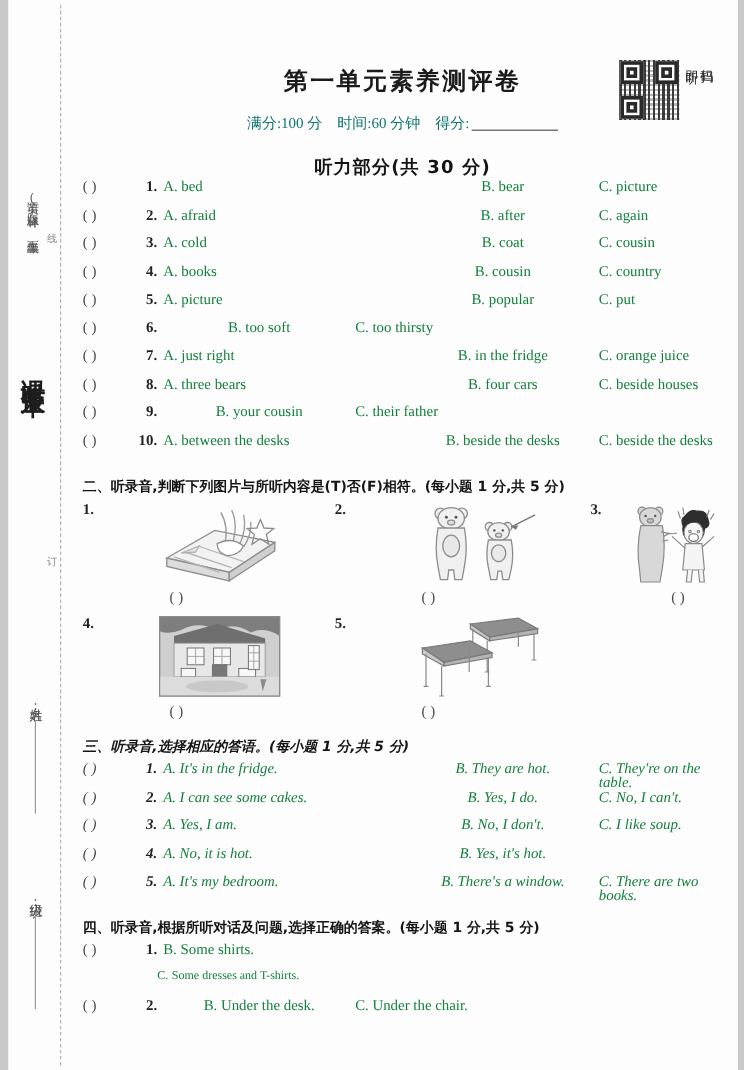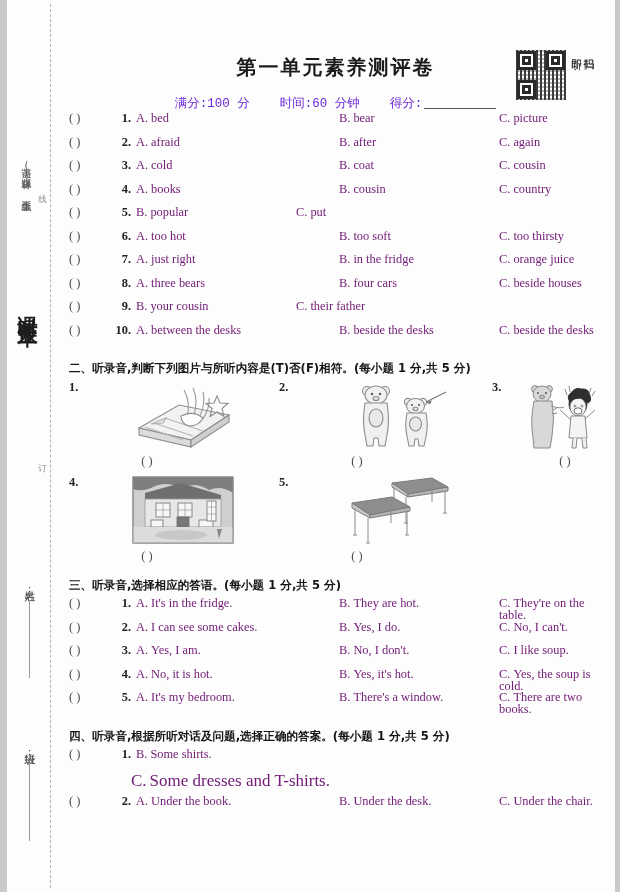--- a/index.html
+++ b/index.html
@@ -168,23 +168,23 @@
     font-family: "DejaVu Serif", "Liberation Serif", serif;
     font-weight: bold;
     font-size: 20px;
     letter-spacing: 2px;
     color: #1b1b1b;
     padding-top: 42px;
   }
   .scoreline {
     text-align: center;
     font-size: 12.5px;
-    color: #6d28d9;
+    color: #0f766e;
     margin-top: 14px;
-    font-family: Liberation Mono, monospace;
+    font-family: Liberation Serif, serif;
   }
   .scoreline .blank {
     display: inline-block;
     width: 72px;
     border-bottom: 1px solid #555;
     vertical-align: -2px;
     margin-left: 2px;
   }
   .part-title {
     text-align: center;
@@ -220,30 +220,30 @@
     color: #4a4a4a;
   }
   .qnum {
     width: 26px;
     flex: 0 0 26px;
     font-weight: bold;
     text-align: right;
     padding-right: 5px;
     color: #222;
   }
-  .opt { color: #701a75; }
+  .opt { color: #15803d; }
   .opt .ltr { margin-right: 3px; }
   .col-a { flex: 0 0 203px; }
-  .col-b { flex: 0 0 160px; }
+  .col-b { flex: 0 0 160px; text-align: center; }
   .col-c { flex: 1 1 auto; }
   .col-a-wide { flex: 0 0 290px; }
 
   .subrow {
     display: flex;
-    font-size: 17px;
+    font-size: 10px;
     color: #3c3c3c;
     height: 23.5px;
     align-items: baseline;
     font-family: "Liberation Serif", "DejaVu Serif", serif;
   }
   .subrow .indent { flex: 0 0 62px; }
 
   
   .pics {
     position: relative;
@@ -312,20 +312,21 @@
     </div>
 
     <div class="paper-title">第一单元素养测评卷</div>
 
     <div class="scoreline">
       <span>满分:100 分</span>&nbsp;&nbsp;&nbsp;
       <span>时间:60 分钟</span>&nbsp;&nbsp;&nbsp;
       <span>得分:</span><span class="blank"></span>
     </div>
 
+    <div class="part-title">听力部分(共 30 分)</div>
 
     <div>
 
       <div class="qrow">
         <span class="paren">(          )</span>
         <span class="qnum">1.</span>
         <span class="opt col-a"><span class="ltr">A.</span><span>bed</span></span>
         <span class="opt col-b"><span class="ltr">B.</span><span>bear</span></span>
         <span class="opt col-c"><span class="ltr">C.</span><span>picture</span></span>
       </div>
@@ -346,27 +347,27 @@
       <div class="qrow">
         <span class="paren">(          )</span>
         <span class="qnum">4.</span>
         <span class="opt col-a"><span class="ltr">A.</span><span>books</span></span>
         <span class="opt col-b"><span class="ltr">B.</span><span>cousin</span></span>
         <span class="opt col-c"><span class="ltr">C.</span><span>country</span></span>
       </div>
       <div class="qrow">
         <span class="paren">(          )</span>
         <span class="qnum">5.</span>
+        <span class="opt col-a"><span class="ltr">A.</span><span>picture</span></span>
         <span class="opt col-b"><span class="ltr">B.</span><span>popular</span></span>
         <span class="opt col-c"><span class="ltr">C.</span><span>put</span></span>
       </div>
       <div class="qrow">
         <span class="paren">(          )</span>
         <span class="qnum">6.</span>
-        <span class="opt col-a"><span class="ltr">A.</span><span>too hot</span></span>
         <span class="opt col-b"><span class="ltr">B.</span><span>too soft</span></span>
         <span class="opt col-c"><span class="ltr">C.</span><span>too thirsty</span></span>
       </div>
       <div class="qrow">
         <span class="paren">(          )</span>
         <span class="qnum">7.</span>
         <span class="opt col-a"><span class="ltr">A.</span><span>just right</span></span>
         <span class="opt col-b"><span class="ltr">B.</span><span>in the fridge</span></span>
         <span class="opt col-c"><span class="ltr">C.</span><span>orange juice</span></span>
       </div>
@@ -538,21 +539,21 @@
               </svg>
             </div>
             <div class="pic-ans">(          )</div>
           </div>
 
           <div class="piccell pc3"></div>
         </div>
       </div>
     </div>
 
-    <div style="margin-top:6px;">
+    <div style="margin-top:6px;font-style:italic;">
       <div class="sec-head">三、听录音,选择相应的答语。(每小题 1 分,共 5 分)</div>
 
       <div class="qrow">
         <span class="paren">(          )</span>
         <span class="qnum">1.</span>
         <span class="opt col-a"><span class="ltr">A.</span><span>It's in the fridge.</span></span>
         <span class="opt col-b"><span class="ltr">B.</span><span>They are hot.</span></span>
         <span class="opt col-c"><span class="ltr">C.</span><span>They're on the table.</span></span>
       </div>
       <div class="qrow">
@@ -567,21 +568,20 @@
         <span class="qnum">3.</span>
         <span class="opt col-a"><span class="ltr">A.</span><span>Yes, I am.</span></span>
         <span class="opt col-b"><span class="ltr">B.</span><span>No, I don't.</span></span>
         <span class="opt col-c"><span class="ltr">C.</span><span>I like soup.</span></span>
       </div>
       <div class="qrow">
         <span class="paren">(          )</span>
         <span class="qnum">4.</span>
         <span class="opt col-a"><span class="ltr">A.</span><span>No, it is hot.</span></span>
         <span class="opt col-b"><span class="ltr">B.</span><span>Yes, it's hot.</span></span>
-        <span class="opt col-c"><span class="ltr">C.</span><span>Yes, the soup is cold.</span></span>
       </div>
       <div class="qrow">
         <span class="paren">(          )</span>
         <span class="qnum">5.</span>
         <span class="opt col-a"><span class="ltr">A.</span><span>It's my bedroom.</span></span>
         <span class="opt col-b"><span class="ltr">B.</span><span>There's a window.</span></span>
         <span class="opt col-c"><span class="ltr">C.</span><span>There are two books.</span></span>
       </div>
     </div>
 
@@ -593,21 +593,20 @@
         <span class="qnum">1.</span>
         <span class="opt col-c"><span class="ltr">B.</span><span>Some shirts.</span></span>
       </div>
       <div class="subrow">
         <span class="indent"></span>
         <span class="opt"><span class="ltr">C.</span><span>Some dresses and T-shirts.</span></span>
       </div>
       <div class="qrow">
         <span class="paren">(          )</span>
         <span class="qnum">2.</span>
-        <span class="opt col-a"><span class="ltr">A.</span><span>Under the book.</span></span>
         <span class="opt col-b"><span class="ltr">B.</span><span>Under the desk.</span></span>
         <span class="opt col-c"><span class="ltr">C.</span><span>Under the chair.</span></span>
       </div>
     </div>
 
   </div>
  </div>
 </div>
 
 </body></html>

